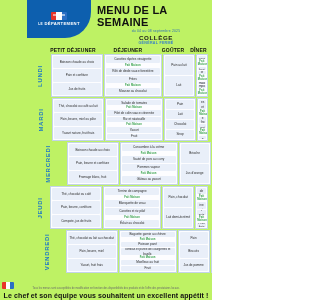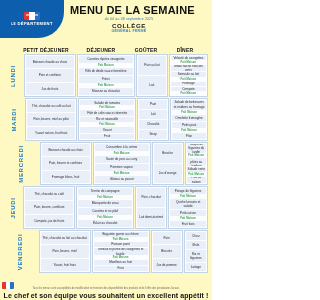--- a/index.html
+++ b/index.html
@@ -3,21 +3,21 @@
 <meta charset="utf-8">
 <style>
   * { margin:0; padding:0; box-sizing:border-box; }
   html,body { width:212px; height:300px; }
   body {
     font-family:"Liberation Sans", sans-serif;
     background:#ffffff;
     color:#1a1a1a;
     overflow:hidden;
   }
-  .page { position:relative; width:212px; height:300px; background:#fef9c3; }
+  .page { position:relative; width:212px; height:300px; background:#bef264;padding-left:27px; }
 
   
   .header { position:relative; height:44px; }
   .logo-block {
     position:absolute; left:0; top:0;
     width:64px; height:38px;
     background:#0d5fae;
     border-bottom-right-radius:26px;
     display:flex; flex-direction:column;
     align-items:center; justify-content:center;

